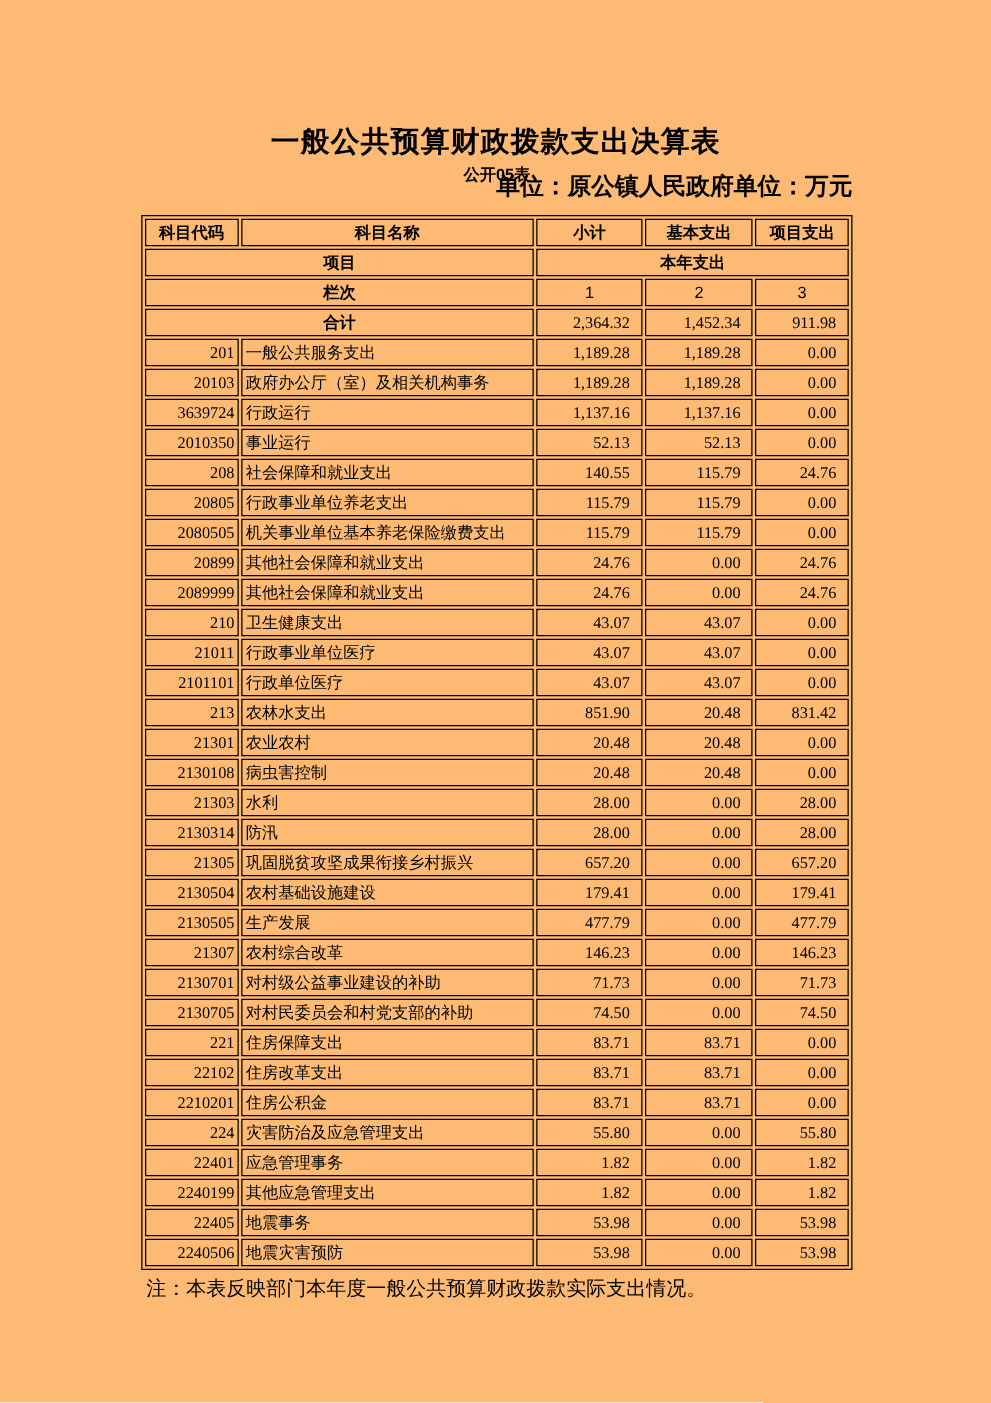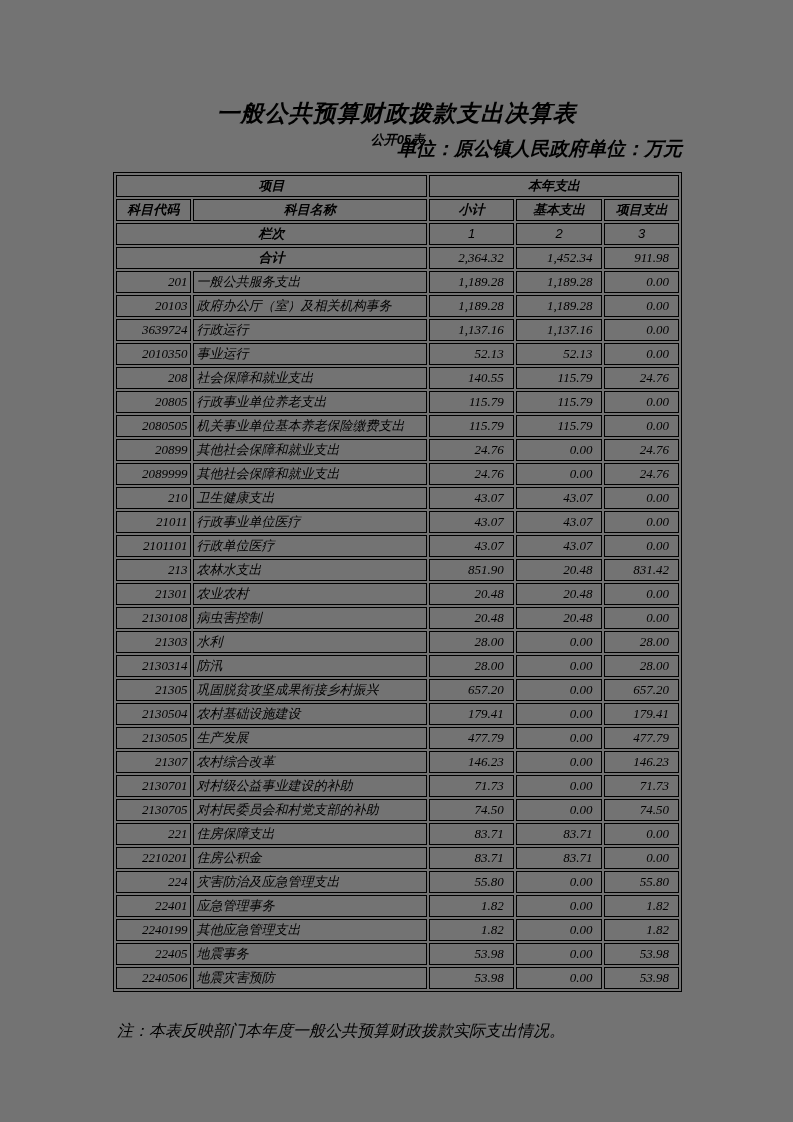--- a/index.html
+++ b/index.html
@@ -1,26 +1,25 @@
 <!DOCTYPE html>
 <html><head>
 <meta charset="utf-8">
 <style>
   * { margin: 0; padding: 0; box-sizing: border-box; }
   html, body { background: #ffffff; }
   .page {
     position: relative;
     width: 793px;
     height: 1122px;
-    background: #737373;
+    background: #fdba74;
     color: #000000;
     font-family: "Liberation Serif", serif;
     margin: 0 auto;
     overflow: hidden;
-    font-style: italic;
   }
   .title {
     position: absolute;
     top: 98px;
     left: 0;
     width: 100%;
     text-align: center;
     font-family: "Liberation Sans", sans-serif;
     font-weight: bold;
     font-size: 23px;
@@ -103,29 +102,29 @@
   <table class="acct">
     <colgroup>
       <col style="width:74px">
       <col style="width:233px">
       <col style="width:84px">
       <col style="width:86px">
       <col style="width:74px">
     </colgroup>
     <thead>
       <tr>
-        <td class="hd" colspan="2">项目</td>
-        <td class="hd" colspan="3">本年支出</td>
-      </tr>
-      <tr>
         <td class="hd">科目代码</td>
         <td class="hd">科目名称</td>
         <td class="hd">小计</td>
         <td class="hd">基本支出</td>
         <td class="hd">项目支出</td>
+      </tr>
+      <tr>
+        <td class="hd" colspan="2">项目</td>
+        <td class="hd" colspan="3">本年支出</td>
       </tr>
       <tr>
         <td class="hd" colspan="2">栏次</td>
         <td class="idx">1</td>
         <td class="idx">2</td>
         <td class="idx">3</td>
       </tr>
       <tr>
         <td class="hd" colspan="2">合计</td>
         <td class="num">2,364.32</td>
@@ -296,20 +295,27 @@
           <td class="num">74.50</td>
         </tr>
         <tr>
           <td class="code">221</td>
           <td class="name">住房保障支出</td>
           <td class="num">83.71</td>
           <td class="num">83.71</td>
           <td class="num">0.00</td>
         </tr>
         <tr>
+          <td class="code">22102</td>
+          <td class="name">住房改革支出</td>
+          <td class="num">83.71</td>
+          <td class="num">83.71</td>
+          <td class="num">0.00</td>
+        </tr>
+        <tr>
           <td class="code">2210201</td>
           <td class="name">住房公积金</td>
           <td class="num">83.71</td>
           <td class="num">83.71</td>
           <td class="num">0.00</td>
         </tr>
         <tr>
           <td class="code">224</td>
           <td class="name">灾害防治及应急管理支出</td>
           <td class="num">55.80</td>

